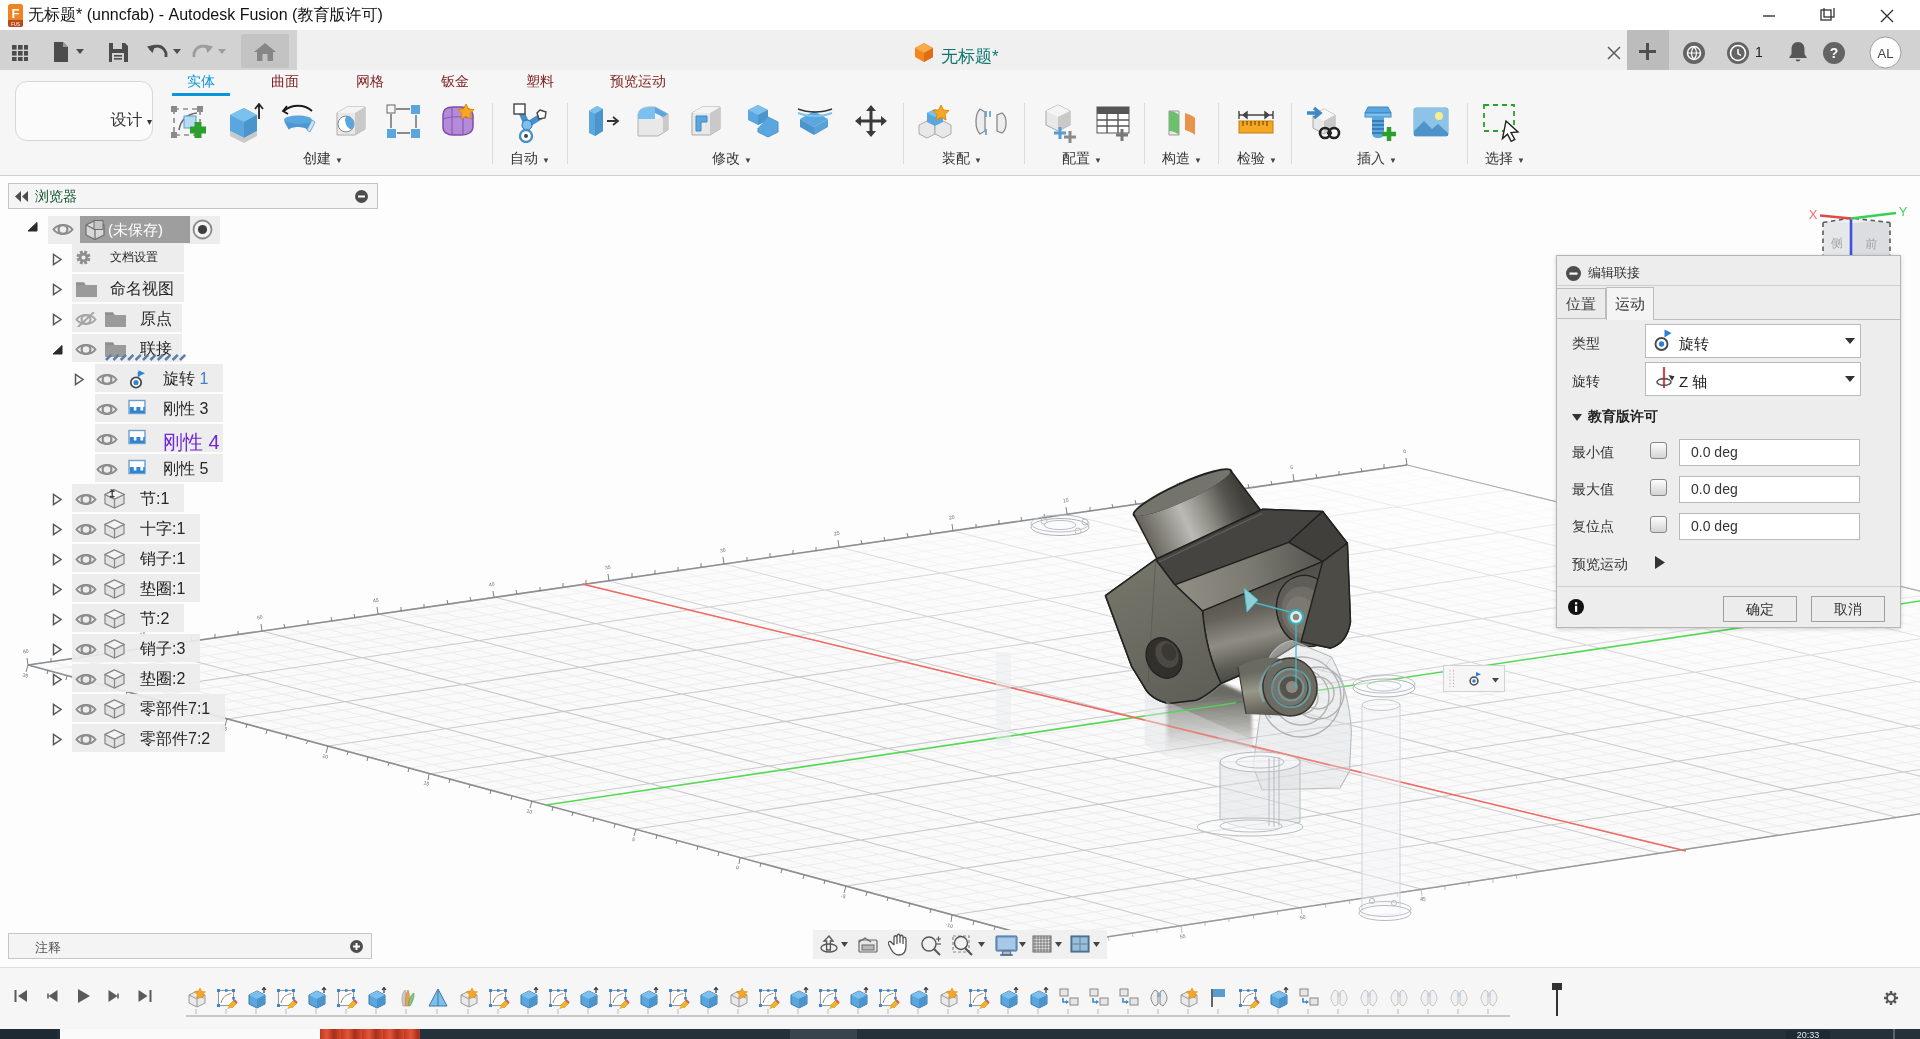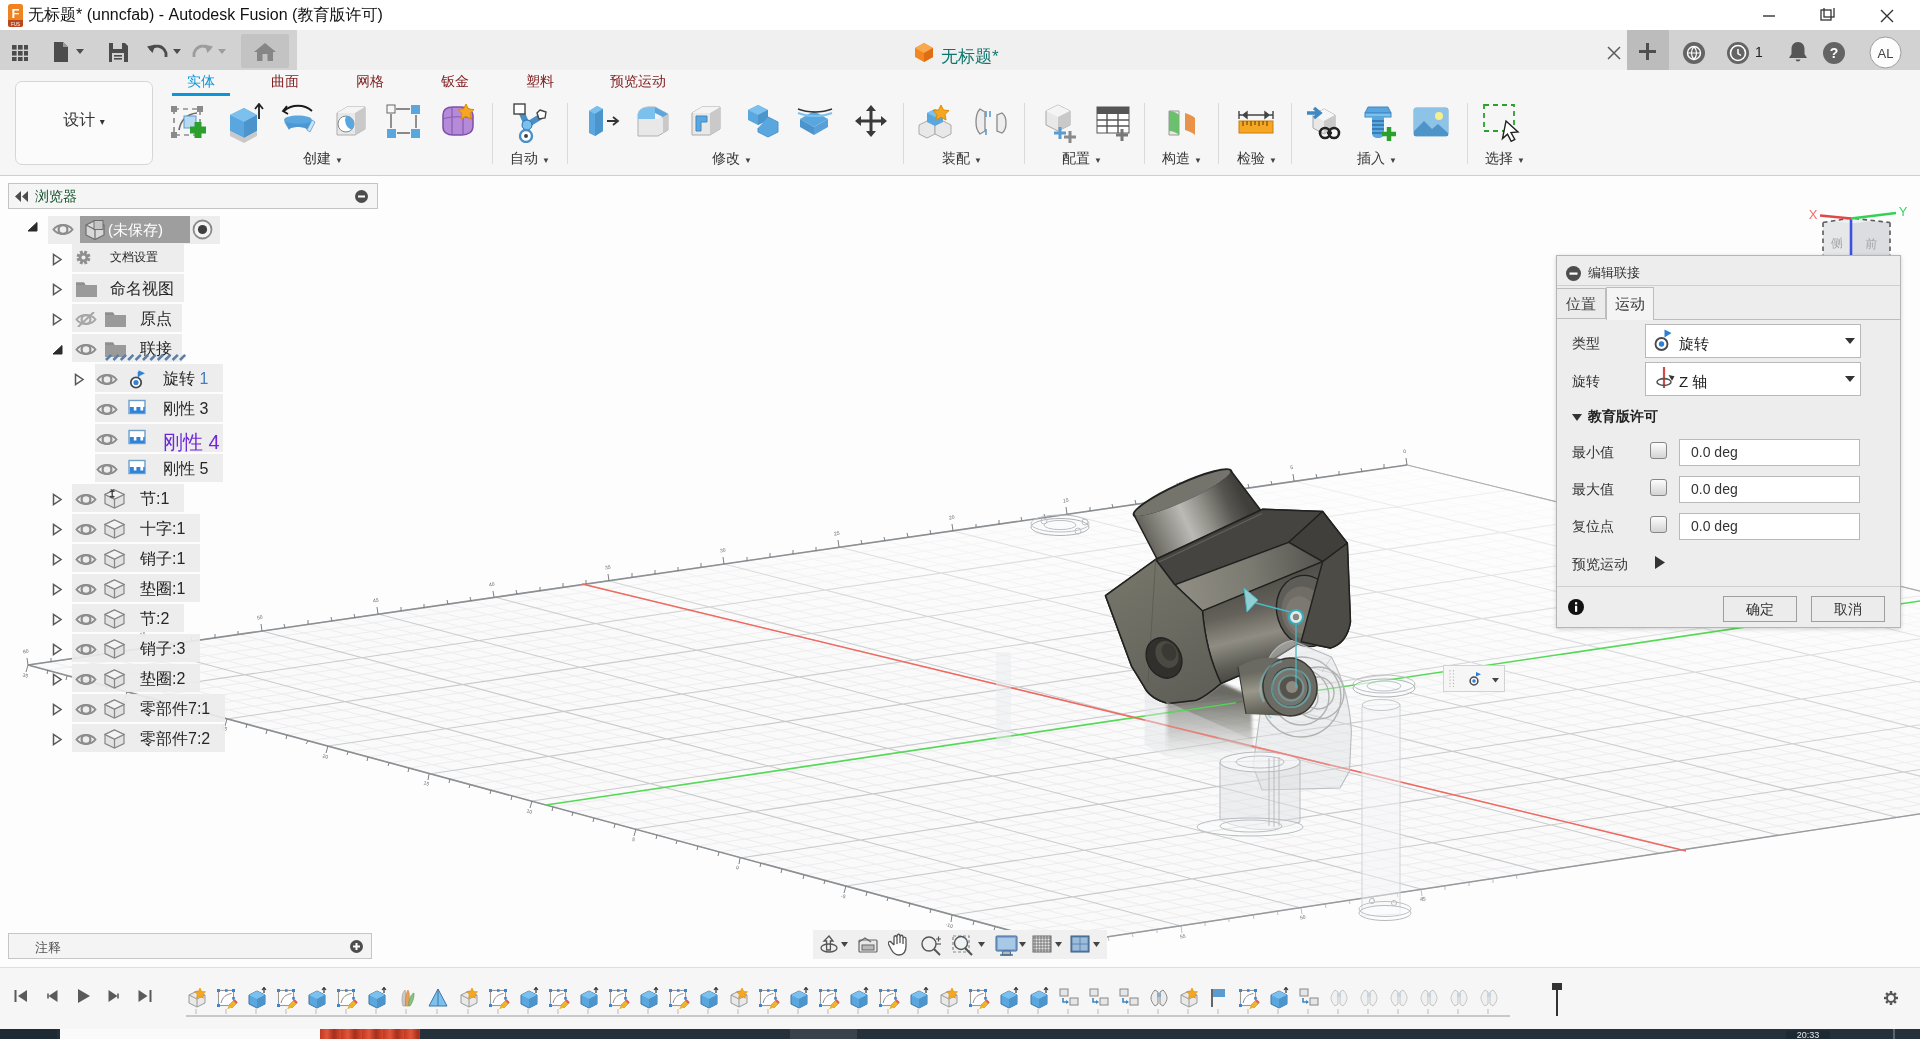--- a/index.html
+++ b/index.html
@@ -6,21 +6,21 @@
 #title{left:0;top:0;width:1920px;height:30px;background:#fff}
 #title .tt{left:28px;top:5px;font-size:16px;color:#111}
 #qat{left:0;top:30px;width:1920px;height:40px;background:#d2d2d2}
 #tabstrip{left:297px;top:30px;width:1330px;height:40px;background:#f0f0f0}
 #ribbon{left:0;top:70px;width:1920px;height:106px;background:#f6f6f6;border-bottom:1px solid #cfcfcf}
 .rtab{top:3px;font-size:14px;color:#7f1d1d}
 .rtab.act{color:#0a96d8}
 .sep{width:1px;top:33px;height:61px;background:#dbdbdb}
 .glabel{top:80px;font-size:14px;color:#333;white-space:nowrap}
 .glabel .c{font-size:8px;color:#444}
-#designbtn{left:15px;top:11px;width:138px;height:84px;background:#fbfbfb;border:1px solid #d6d6d6;border-radius:7px;text-align:center;line-height:76px;font-size:16px;color:#333}
+#designbtn{left:15px;top:11px;width:138px;height:60px;background:#fbfbfb;border:1px solid #d6d6d6;border-radius:12px;text-align:right;line-height:76px;font-size:16px;color:#333}
 #viewport{left:0;top:176px;width:1920px;height:853px;background:#fdfdfe}
 #browser{left:8px;top:183px;width:370px;height:26px;background:#f5f5f5;border:1px solid #c4c4c4}
 .trowbg{position:absolute;height:28px;background:rgba(236,236,236,.92)}
 #dialog{left:1556px;top:255px;width:345px;height:373px;background:#ededed;border:1px solid #b5b5b5;box-shadow:0 1px 4px rgba(0,0,0,.18);z-index:6;font-size:13px;color:#333}
 .dd{position:absolute;background:#fff;border:1px solid #b9b9b9;height:34px}
 .cb{position:absolute;width:17px;height:17px;border:1px solid #868686;border-radius:3px;background:linear-gradient(#fdfdfd,#d3d3d3)}
 .inp{position:absolute;width:181px;height:27px;background:#fff;border:1px solid #b9b9b9;font-size:14px;color:#333;line-height:25px;padding-left:11px}
 .btn{position:absolute;width:74px;height:26px;background:#ececec;border:1px solid #9f9f9f;text-align:center;line-height:24px;font-size:14px;color:#333}
 #annot{left:8px;top:933px;width:364px;height:26px;background:#f4f4f4;border:1px solid #c6c6c6}
 #navbar{left:813px;top:930px;width:294px;height:29px;background:#f0f0f0}

